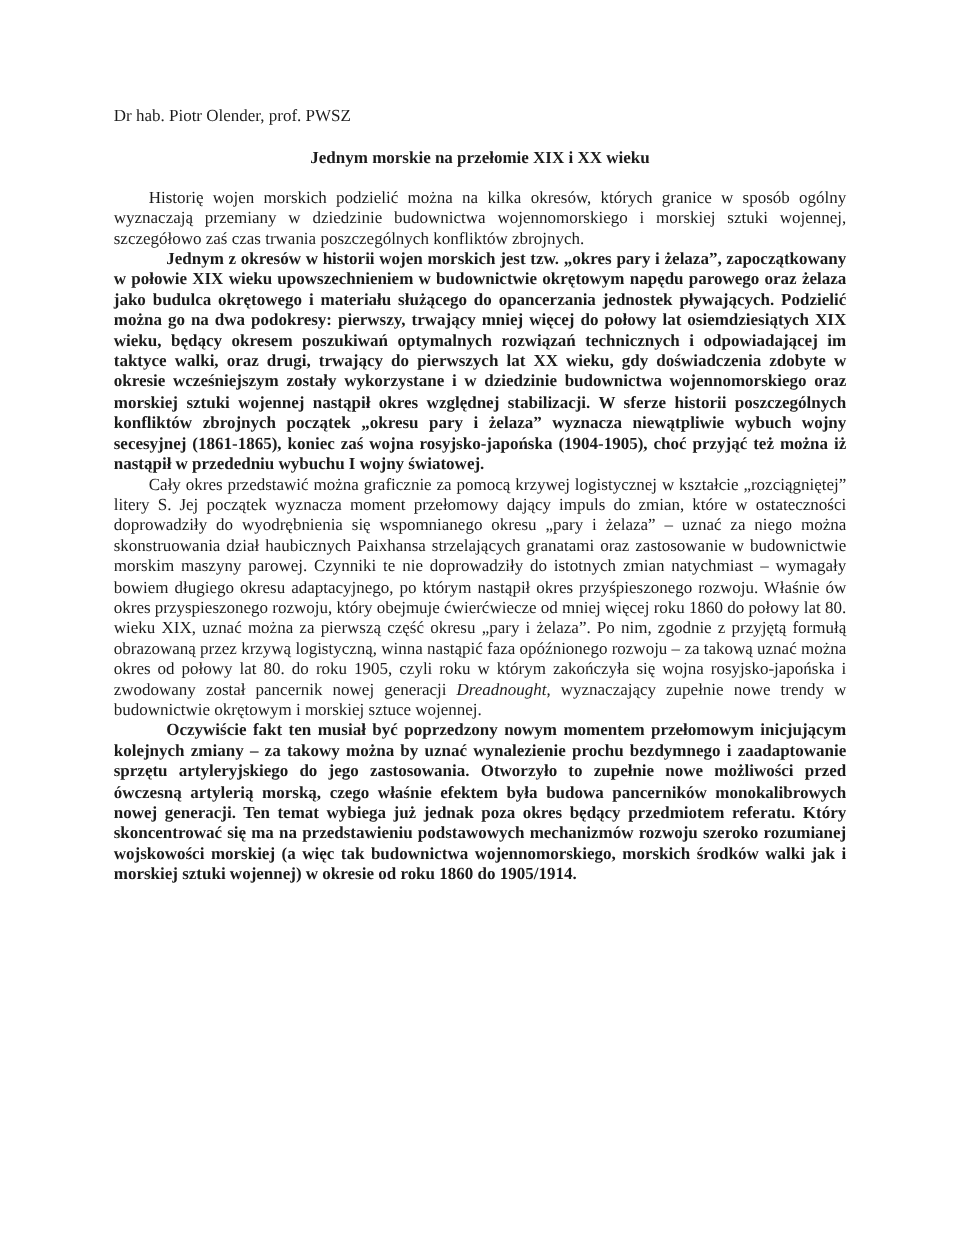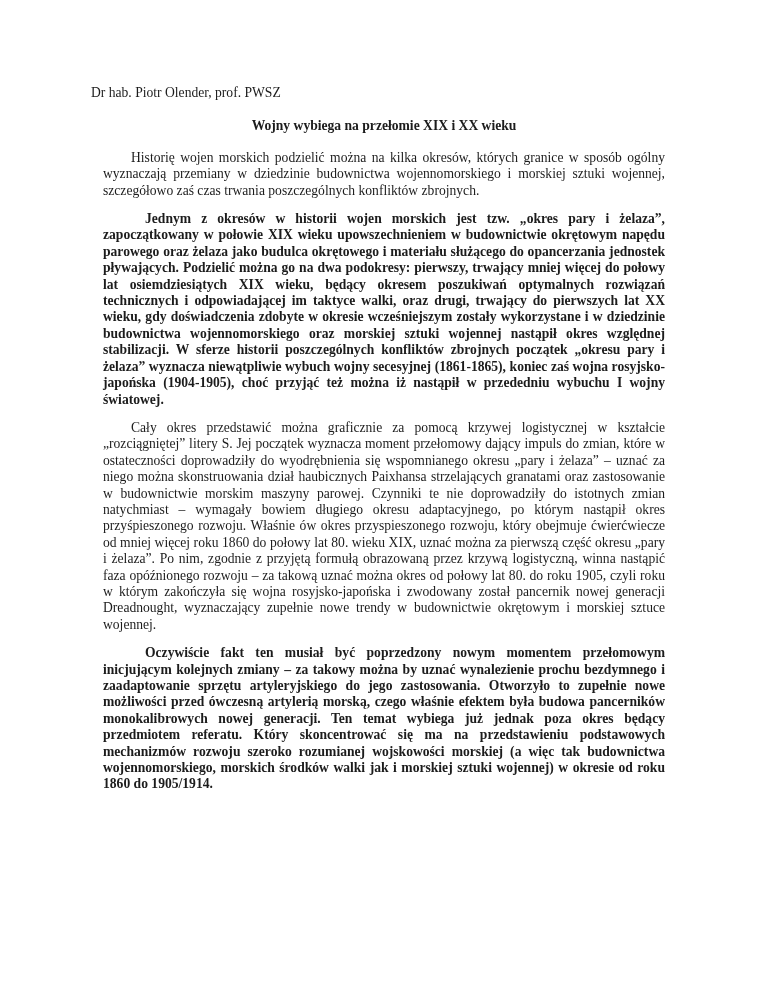--- a/index.html
+++ b/index.html
@@ -25,33 +25,33 @@
   .doc-title {
     text-align: center;
     font-weight: 700;
     margin-top: 17px;
   }
   .body-text {
     margin-top: 15px;
   }
   p.para {
     text-align: justify;
-    margin: 12px;
+    margin: 0;
   }
   p.indent-small { text-indent: 28px; }
   p.indent-large { text-indent: 42px; font-weight: bold; }
-  .seg-italic { }
+  .seg-italic { font-style: italic; }
 </style>
 </head>
 <body>
 
 <div class="page">
   <div class="content">
     <div class="author-line">Dr hab. Piotr Olender, prof. PWSZ</div>
-    <div class="doc-title">Wojny wybiega na przełomie XIX i XX wieku</div>
+    <div class="doc-title">Jednym morskie na przełomie XIX i XX wieku</div>
     <div class="body-text">
         <p class="para indent-small"><span>Historię wojen morskich podzielić można na kilka okresów, których granice w sposób ogólny wyznaczają przemiany w dziedzinie budownictwa wojennomorskiego i morskiej sztuki wojennej, szczegółowo zaś czas trwania poszczególnych konfliktów zbrojnych.</span></p>
         <p class="para indent-large"><span>Jednym z okresów w historii wojen morskich jest tzw. „okres pary i żelaza”, zapoczątkowany w połowie XIX wieku upowszechnieniem w budownictwie okrętowym napędu parowego oraz żelaza jako budulca okrętowego i materiału służącego do opancerzania jednostek pływających. Podzielić można go na dwa podokresy: pierwszy, trwający mniej więcej do połowy lat osiemdziesiątych XIX wieku, będący okresem poszukiwań optymalnych rozwiązań technicznych i odpowiadającej im taktyce walki, oraz drugi, trwający do pierwszych lat XX wieku, gdy doświadczenia zdobyte w okresie wcześniejszym zostały wykorzystane i w dziedzinie budownictwa wojennomorskiego oraz morskiej sztuki wojennej nastąpił okres względnej stabilizacji. W sferze historii poszczególnych konfliktów zbrojnych początek „okresu pary i żelaza” wyznacza niewątpliwie wybuch wojny secesyjnej (1861-1865), koniec zaś wojna rosyjsko-japońska (1904-1905), choć przyjąć też można iż nastąpił w przededniu wybuchu I wojny światowej.</span></p>
         <p class="para indent-small"><span>Cały okres przedstawić można graficznie za pomocą krzywej logistycznej w kształcie „rozciągniętej” litery S. Jej początek wyznacza moment przełomowy dający impuls do zmian, które w ostateczności doprowadziły do wyodrębnienia się wspomnianego okresu „pary i żelaza” – uznać za niego można skonstruowania dział haubicznych Paixhansa strzelających granatami oraz zastosowanie w budownictwie morskim maszyny parowej. Czynniki te nie doprowadziły do istotnych zmian natychmiast – wymagały bowiem długiego okresu adaptacyjnego, po którym nastąpił okres przyśpieszonego rozwoju. Właśnie ów okres przyspieszonego rozwoju, który obejmuje ćwierćwiecze od mniej więcej roku 1860 do połowy lat 80. wieku XIX, uznać można za pierwszą część okresu „pary i żelaza”. Po nim, zgodnie z przyjętą formułą obrazowaną przez krzywą logistyczną, winna nastąpić faza opóźnionego rozwoju – za takową uznać można okres od połowy lat 80. do roku 1905, czyli roku w którym zakończyła się wojna rosyjsko-japońska i zwodowany został pancernik nowej generacji </span><span class="seg-italic">Dreadnought</span><span>, wyznaczający zupełnie nowe trendy w budownictwie okrętowym i morskiej sztuce wojennej.</span></p>
         <p class="para indent-large"><span>Oczywiście fakt ten musiał być poprzedzony nowym momentem przełomowym inicjującym kolejnych zmiany – za takowy można by uznać wynalezienie prochu bezdymnego i zaadaptowanie sprzętu artyleryjskiego do jego zastosowania. Otworzyło to zupełnie nowe możliwości przed ówczesną artylerią morską, czego właśnie efektem była budowa pancerników monokalibrowych nowej generacji. Ten temat wybiega już jednak poza okres będący przedmiotem referatu. Który skoncentrować się ma na przedstawieniu podstawowych mechanizmów rozwoju szeroko rozumianej wojskowości morskiej (a więc tak budownictwa wojennomorskiego, morskich środków walki jak i morskiej sztuki wojennej) w okresie od roku 1860 do 1905/1914.</span></p>
       </div>
   </div>
 </div>
 
 </body></html>

